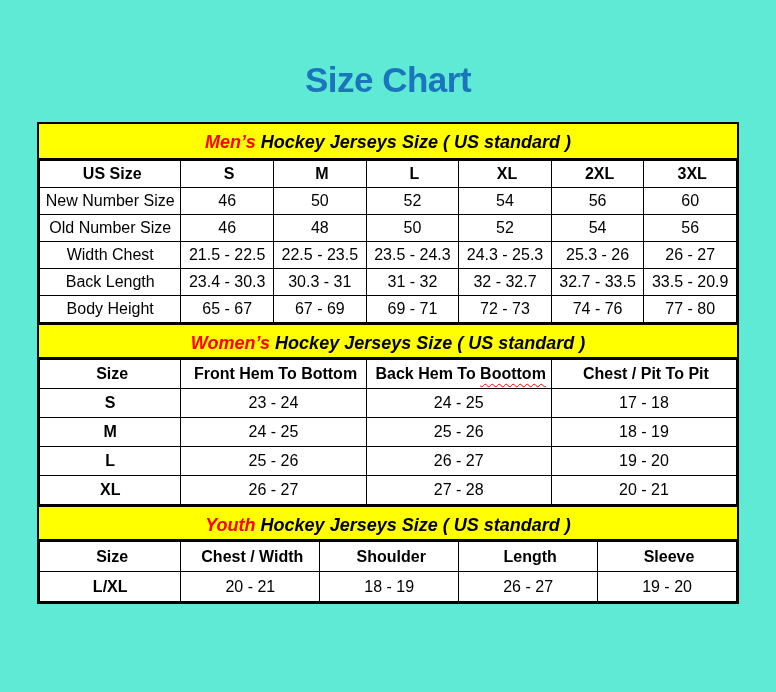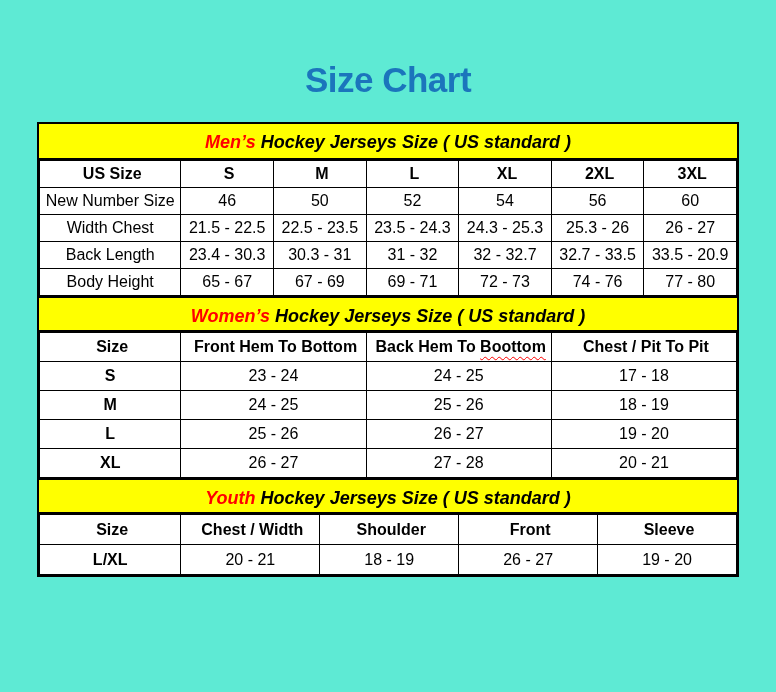--- a/index.html
+++ b/index.html
@@ -97,20 +97,29 @@
       <tr>
         <td class="rowlabel">New Number Size</td>
         <td>46</td>
         <td>50</td>
         <td>52</td>
         <td>54</td>
         <td>56</td>
         <td>60</td>
       </tr>
       <tr>
+        <td class="rowlabel">Old Number Size</td>
+        <td>46</td>
+        <td>48</td>
+        <td>50</td>
+        <td>52</td>
+        <td>54</td>
+        <td>56</td>
+      </tr>
+      <tr>
         <td class="rowlabel">Width Chest</td>
         <td>21.5 - 22.5</td>
         <td>22.5 - 23.5</td>
         <td>23.5 - 24.3</td>
         <td>24.3 - 25.3</td>
         <td>25.3 - 26</td>
         <td>26 - 27</td>
       </tr>
       <tr>
         <td class="rowlabel">Back Length</td>
@@ -184,21 +193,21 @@
           <col class="c-data">
           <col class="c-data">
           <col class="c-data">
           <col class="c-data">
       </colgroup>
       <tbody>
           <tr>
         <th>Size</th>
         <th>Chest / Width</th>
         <th>Shoulder</th>
-        <th>Front</th>
+        <th>Length</th>
         <th>Sleeve</th>
       </tr>
       <tr>
         <td class="rowlabel">L/XL</td>
         <td>20 - 21</td>
         <td>18 - 19</td>
         <td>26 - 27</td>
         <td>19 - 20</td>
       </tr>
     </tbody>

